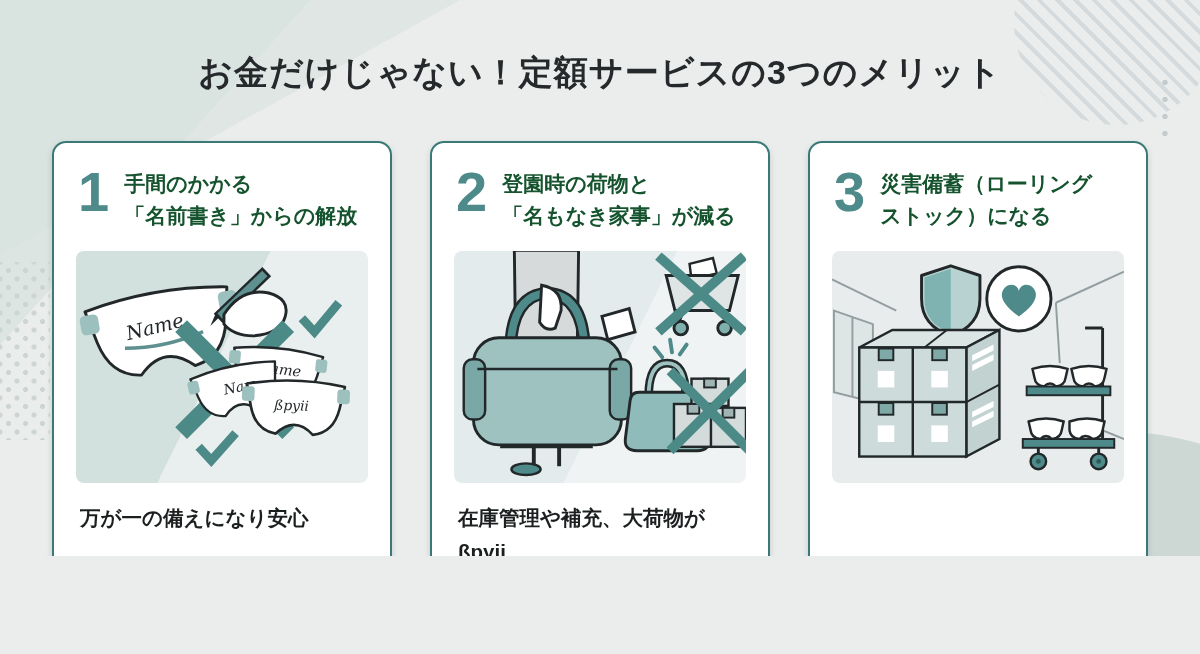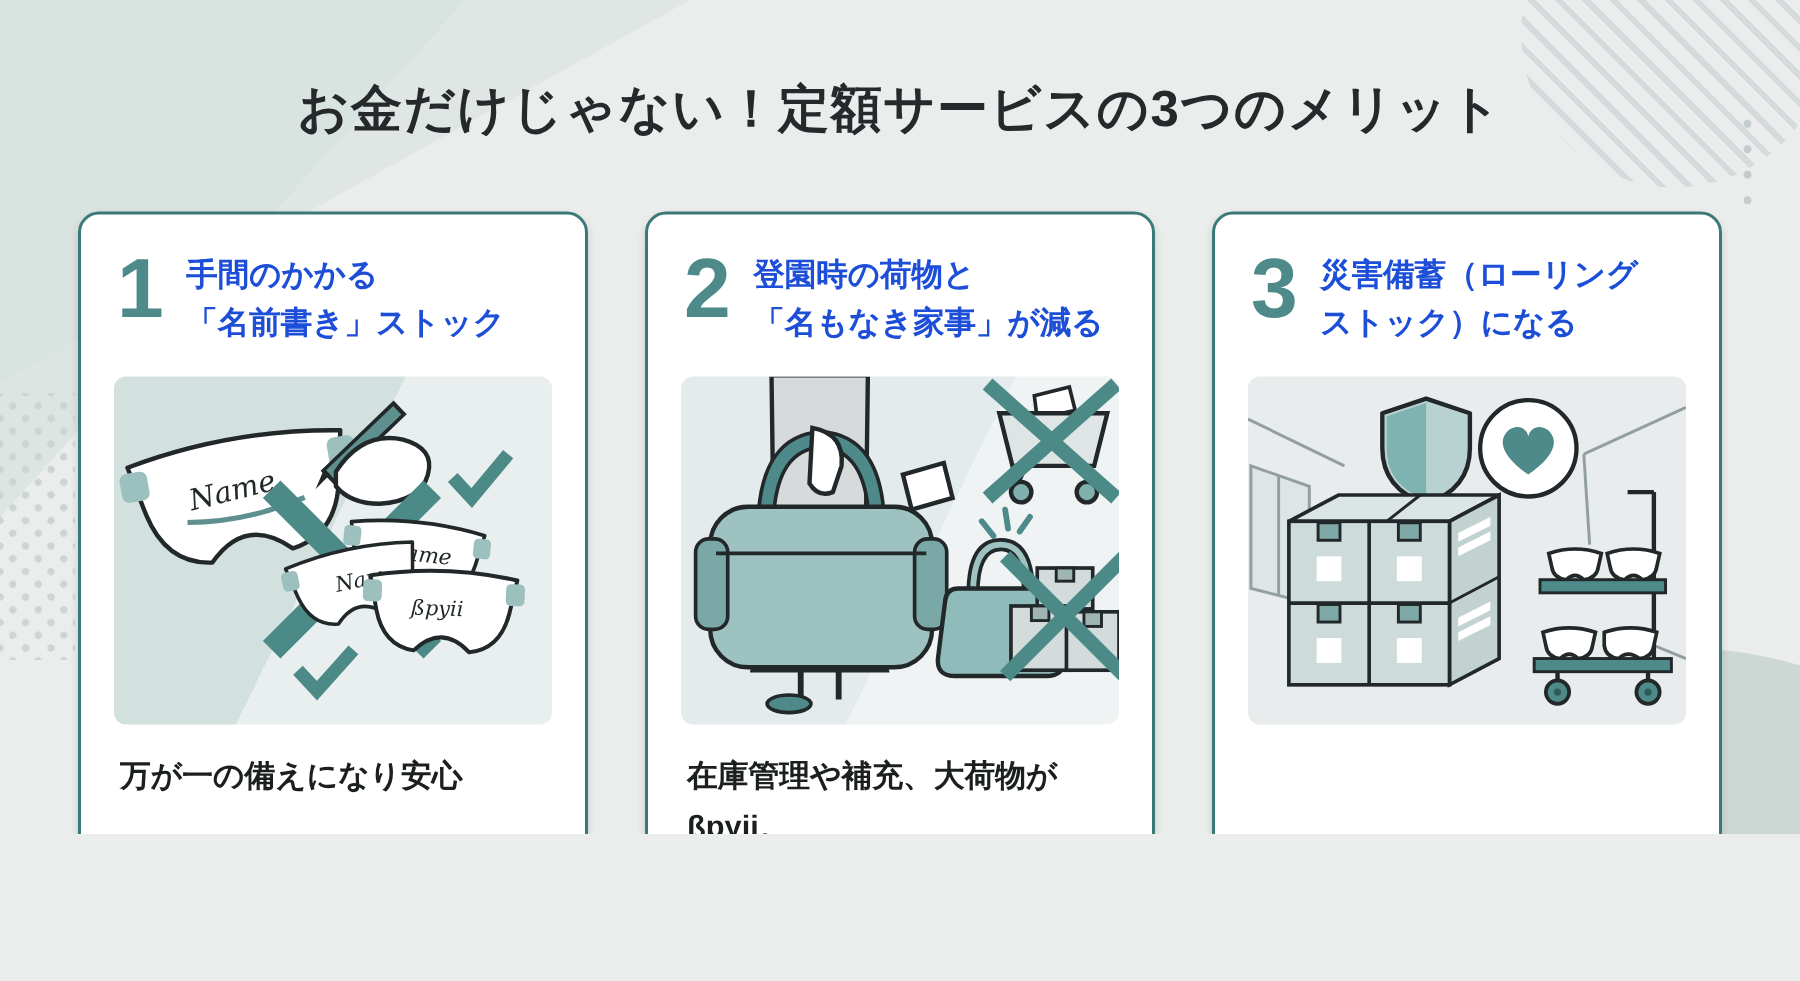--- a/index.html
+++ b/index.html
@@ -34,21 +34,21 @@
   .deco-sparkle{left:1122px;top:572px;width:56px;height:56px;z-index:3;}
   
   .page-title{position:absolute;left:0;right:0;top:50px;z-index:1;
     text-align:center;font-size:34px;font-weight:bold;color:#26292b;letter-spacing:1px;}
   
   .card{position:absolute;top:141px;width:336px;height:460px;z-index:2;
     background:#ffffff;border:2px solid #3a7977;border-radius:14px;
     box-shadow:0 3px 6px rgba(43,74,72,.18);}
   .card-head{display:flex;gap:15px;padding:25px 20px 0 24px;align-items:flex-start;}
   .card-num{font-size:56px;line-height:.95;font-weight:bold;color:#4d8a89;margin-top:-3px;}
-  .card-title{font-size:21px;line-height:1.52;font-weight:bold;color:#1d4ed8;}
+  .card-title{font-size:21px;line-height:1.52;font-weight:bold;color:#14532d;}
   .illus{position:absolute;left:22px;right:22px;top:108px;height:232px;border-radius:8px;overflow:hidden;}
   .illus svg{display:block;width:100%;height:100%;}
   .illus-1{background:linear-gradient(116deg,#d2e0de 48%,#e9efee 48%);}
   .illus-2{background:linear-gradient(116deg,#e4ebec 55%,#eff3f3 55%);}
   .illus-3{background:#e8ecec;}
   .caption{position:absolute;left:26px;right:16px;top:358px;
     font-size:20.5px;line-height:1.64;font-weight:bold;color:#1c1f20;}
   .hand-text{font-family:"DejaVu Serif","Liberation Serif",serif;font-style:italic;}
 </style>
 </head>
@@ -70,21 +70,21 @@
       </svg>
   </div>
 
   <div class="page-title">お金だけじゃない！定額サービスの3つのメリット</div>
 
   <div class="card" style="left:52px">
     <div class="card-head">
       <div class="card-num">1</div>
       <div class="card-title">
         <span>手間のかかる</span><br>
-        <span>「名前書き」ストック</span>
+        <span>「名前書き」からの解放</span>
       </div>
     </div>
     <div class="illus illus-1">
       <svg viewBox="0 0 300 232">
 
         <g transform="translate(8,30) rotate(-10 80 50)">
           <path d="M6 16 Q80 2 154 16 L147 50 Q139 86 108 90 Q80 62 52 90 Q21 86 13 50 Z" fill="#ffffff" stroke="#22282a" stroke-width="3" stroke-linejoin="round"></path>
           <rect x="-1" y="20" width="19" height="20" rx="5" fill="#9cc0be"></rect>
           <rect x="143" y="20" width="19" height="20" rx="5" fill="#9cc0be"></rect>
           <text class="hand-text" x="44" y="50" font-size="20" fill="#22282a" transform="rotate(-4 80 45)">Name</text>

